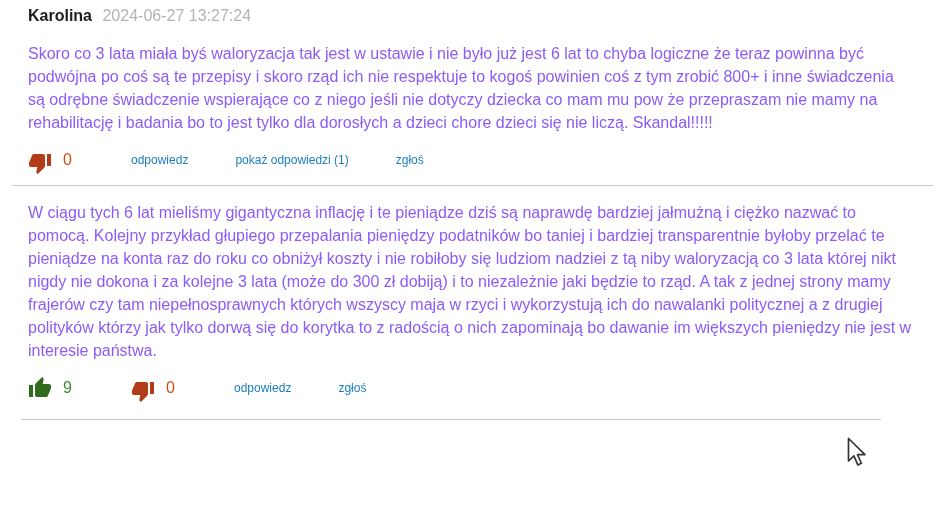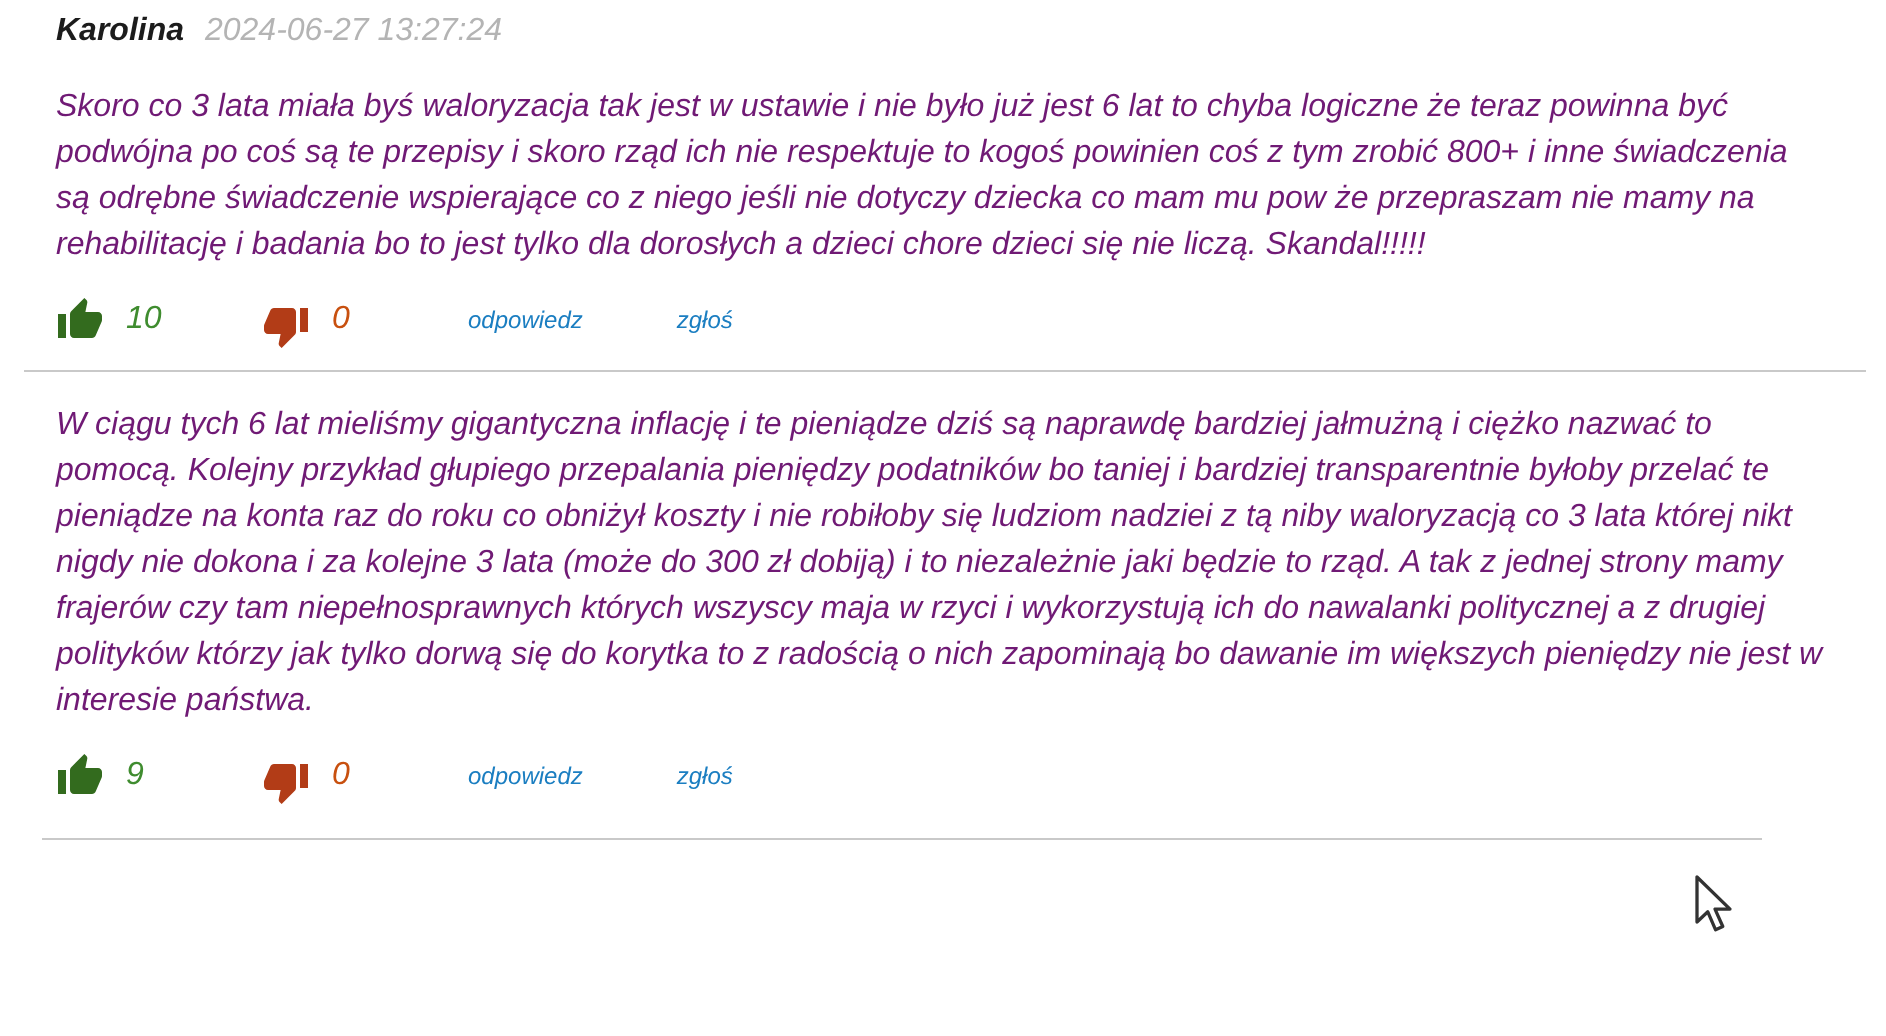--- a/index.html
+++ b/index.html
@@ -1,28 +1,28 @@
 <!DOCTYPE html>
 <html><head>
 <meta charset="utf-8">
 <style>
   html, body { margin: 0; padding: 0; background: #ffffff; }
   body {
     width: 943px; height: 518px; overflow: hidden; position: relative;
     font-family: "Liberation Sans", "DejaVu Sans", sans-serif;
   }
   .page { position: relative; width: 943px; height: 518px; }
-  .comment { padding: 0 36px 0 28px; font-style: italic; }
+  .comment { padding: 0 36px 0 28px; }
   .comment-header { margin-top: 5px; line-height: 22px; }
   .comment.second .comment-header { margin-top: 28px; }
   .author { font-weight: bold; font-size: 16px; color: #1c1c1c; }
   .timestamp { font-size: 16px; color: #b4b4b4; margin-left: 6px; }
   .comment-body {
     margin: 15px 0 0 0; width: 884px;
-    font-size: 16px; line-height: 23px; color: #701a75;
+    font-size: 16px; line-height: 23px; color: #8b5cf6;
   }
   .actions { display: flex; align-items: center; margin-top: 11px; height: 30px; }
   .vote { display: flex; align-items: center; width: 103px; cursor: pointer; }
   .vote .icon { width: 24px; height: 24px; display: inline-block; }
   .vote.dislike .icon { margin-top: 6px; }
   .count { font-size: 16px; margin-left: 11px; }
   .like-count { color: #3f8c2f; }
   .dislike-count { color: #c8500f; }
   .action-link {
     color: #1b7ec1; font-size: 12px; text-decoration: none; cursor: pointer;
@@ -40,37 +40,30 @@
 
 <div class="page">
 
   <article class="comment first">
     <div class="comment-header">
       <span class="author">Karolina</span>
       <span class="timestamp">2024-06-27 13:27:24</span>
     </div>
     <p class="comment-body">Skoro co 3 lata miała byś waloryzacja tak jest w ustawie i nie było już jest 6 lat to chyba logiczne że teraz powinna być podwójna po coś są te przepisy i skoro rząd ich nie respektuje to kogoś powinien coś z tym zrobić 800+ i inne świadczenia są odrębne świadczenie wspierające co z niego jeśli nie dotyczy dziecka co mam mu pow że przepraszam nie mamy na rehabilitację i badania bo to jest tylko dla dorosłych a dzieci chore dzieci się nie liczą. Skandal!!!!!</p>
     <div class="actions">
-      <span class="vote like">
-        <span class="icon">
-          <svg width="24" height="24" viewBox="0 0 24 24">
-              <path fill="#336b1e" d="M1 21h4V9H1v12zM23 10c0-1.1-.9-2-2-2h-6.31l.95-4.57.03-.32c0-.41-.17-.79-.44-1.06L14.17 1 7.59 7.59C7.22 7.95 7 8.45 7 9v10c0 1.1.9 2 2 2h9c.83 0 1.54-.5 1.84-1.22l3.02-7.05c.09-.23.14-.47.14-.73v-2z"></path>
-            </svg>
-        </span>
-        <span class="count like-count">10</span>
-      </span>
       <span class="vote dislike">
         <span class="icon">
           <svg width="24" height="24" viewBox="0 0 24 24">
               <path fill="#b23c17" d="M15 3H6c-.83 0-1.54.5-1.84 1.22l-3.02 7.05c-.09.23-.14.47-.14.73v2c0 1.1.9 2 2 2h6.31l-.95 4.57-.03.32c0 .41.17.79.44 1.06L9.83 23l6.59-6.59c.36-.36.58-.86.58-1.41V5c0-1.1-.9-2-2-2zm4 0v12h4V3h-4z"></path>
             </svg>
         </span>
         <span class="count dislike-count">0</span>
       </span>
       <a class="action-link">odpowiedz</a>
+      <a class="action-link">pokaż odpowiedzi (1)</a>
       <a class="action-link">zgłoś</a>
     </div>
   </article>
 
   <hr class="divider">
 
   <article class="comment second">
     <p class="comment-body">W ciągu tych 6 lat mieliśmy gigantyczna inflację i te pieniądze dziś są naprawdę bardziej jałmużną i ciężko nazwać to pomocą. Kolejny przykład głupiego przepalania pieniędzy podatników bo taniej i bardziej transparentnie byłoby przelać te pieniądze na konta raz do roku co obniżył koszty i nie robiłoby się ludziom nadziei z tą niby waloryzacją co 3 lata której nikt nigdy nie dokona i za kolejne 3 lata (może do 300 zł dobiją) i to niezależnie jaki będzie to rząd. A tak z jednej strony mamy frajerów czy tam niepełnosprawnych których wszyscy maja w rzyci i wykorzystują ich do nawalanki politycznej a z drugiej polityków którzy jak tylko dorwą się do korytka to z radością o nich zapominają bo dawanie im większych pieniędzy nie jest w interesie państwa.</p>
     <div class="actions">
       <span class="vote like">

